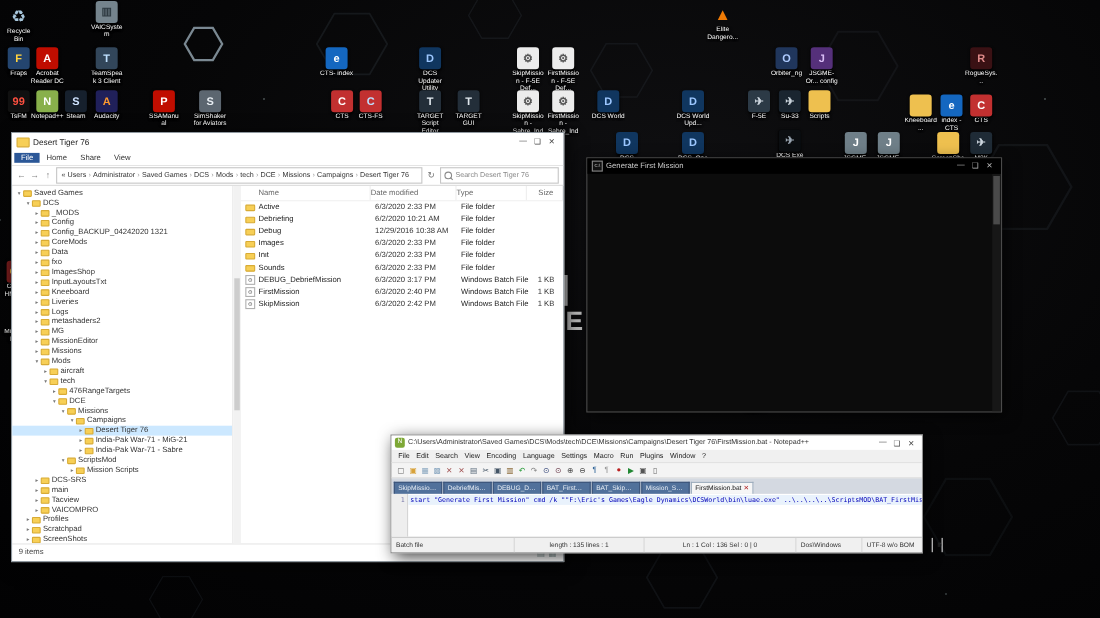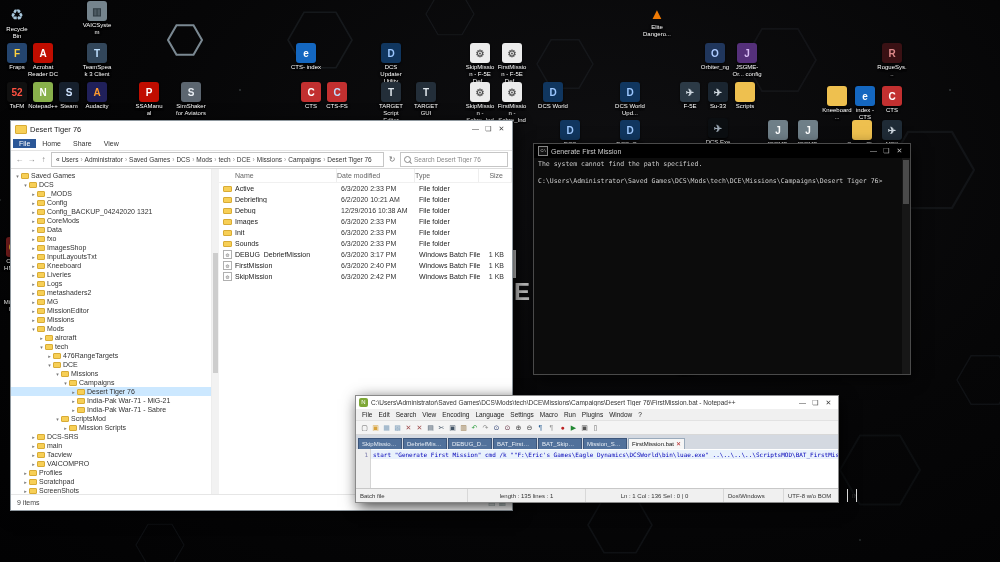--- a/index.html
+++ b/index.html
@@ -156,21 +156,21 @@
       </div>
       <div class="dicon" style="left: 28px; top: 43px;">
         <div class="ic" style="background: rgb(192, 13, 0); color: rgb(255, 255, 255);">A</div>
         <div class="dlabel">Acrobat Reader DC</div>
       </div>
       <div class="dicon" style="left: 82px; top: 43px;">
         <div class="ic" style="background: rgb(50, 70, 90); color: rgb(191, 224, 255);">T</div>
         <div class="dlabel">TeamSpeak 3 Client</div>
       </div>
       <div class="dicon" style="left: 2px; top: 82px;">
-        <div class="ic" style="background: rgb(16, 16, 16); color: rgb(255, 80, 64);">52</div>
+        <div class="ic" style="background: rgb(16, 16, 16); color: rgb(255, 80, 64);">99</div>
         <div class="dlabel">TsFM</div>
       </div>
       <div class="dicon" style="left: 28px; top: 82px;">
         <div class="ic" style="background: rgb(136, 176, 75); color: rgb(255, 255, 255);">N</div>
         <div class="dlabel">Notepad++</div>
       </div>
       <div class="dicon" style="left: 54px; top: 82px;">
         <div class="ic" style="background: rgb(22, 32, 45); color: rgb(207, 227, 255);">S</div>
         <div class="dlabel">Steam</div>
       </div>
@@ -636,25 +636,20 @@
     <header class="ctitle">
       <span class="cicon">C:\</span>
       <span class="ttext">Generate First Mission</span>
       <span class="wbtns">
         <span>—</span>
         <span>❏</span>
         <span>✕</span>
       </span>
     </header>
     <div class="cbody">
-      <div class="clines">
-          <div class="cline">The system cannot find the path specified.</div>
-          <div class="cline">&nbsp;</div>
-          <div class="cline">C:\Users\Administrator\Saved Games\DCS\Mods\tech\DCE\Missions\Campaigns\Desert Tiger 76&gt;</div>
-        </div>
       <div class="cscroll">
           <div class="thumb"></div>
         </div>
     </div>
   </section>
 
   <section class="win npp">
     <header class="ntitle">
       <span class="nicon">N</span>
       <span class="ttext">C:\Users\Administrator\Saved Games\DCS\Mods\tech\DCE\Missions\Campaigns\Desert Tiger 76\FirstMission.bat - Notepad++</span>

